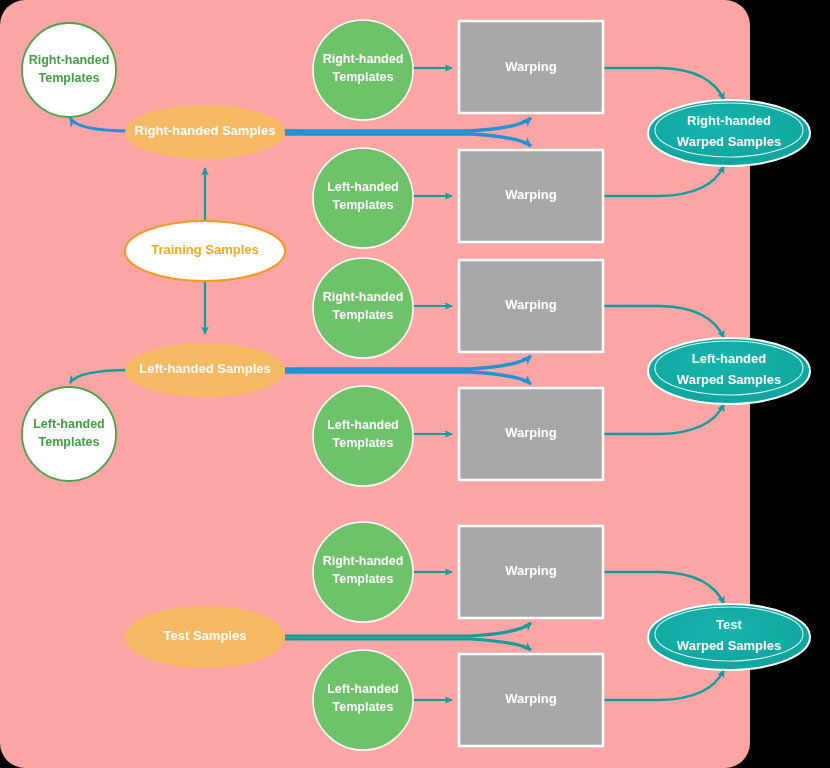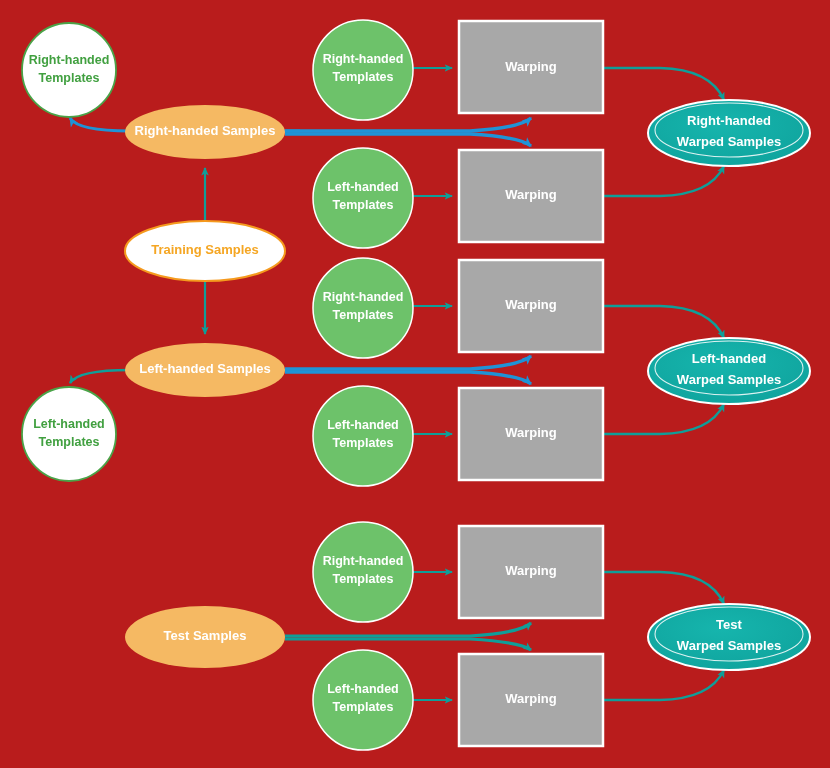--- a/index.html
+++ b/index.html
@@ -8,23 +8,24 @@
     background: #000000;
   }
   body {
     width: 830px;
     height: 768px;
     overflow: hidden;
     font-family: "Liberation Sans", sans-serif;
   }
   #diagram-root {
     position: relative;
-    width: 830px;
+    width: 750px;
     height: 768px;
-    background: #b91c1c;
+    background: #fca5a5;
+    border-radius: 25px;
   }
   svg#flow-svg {
     position: absolute;
     top: 0;
     left: 0;
     width: 830px;
     height: 768px;
     display: block;
   }
   text {

